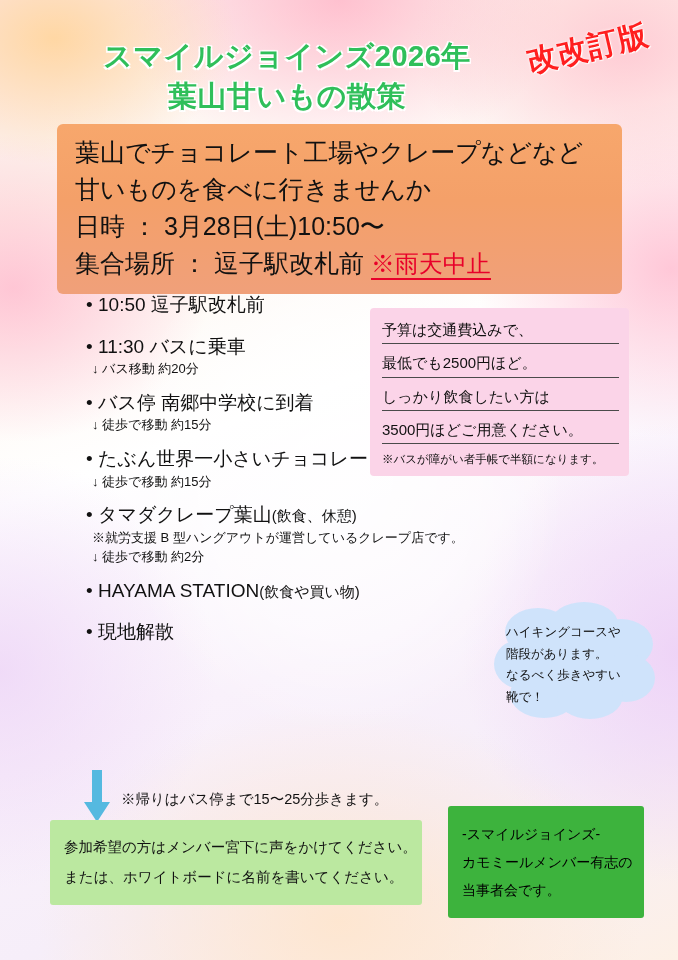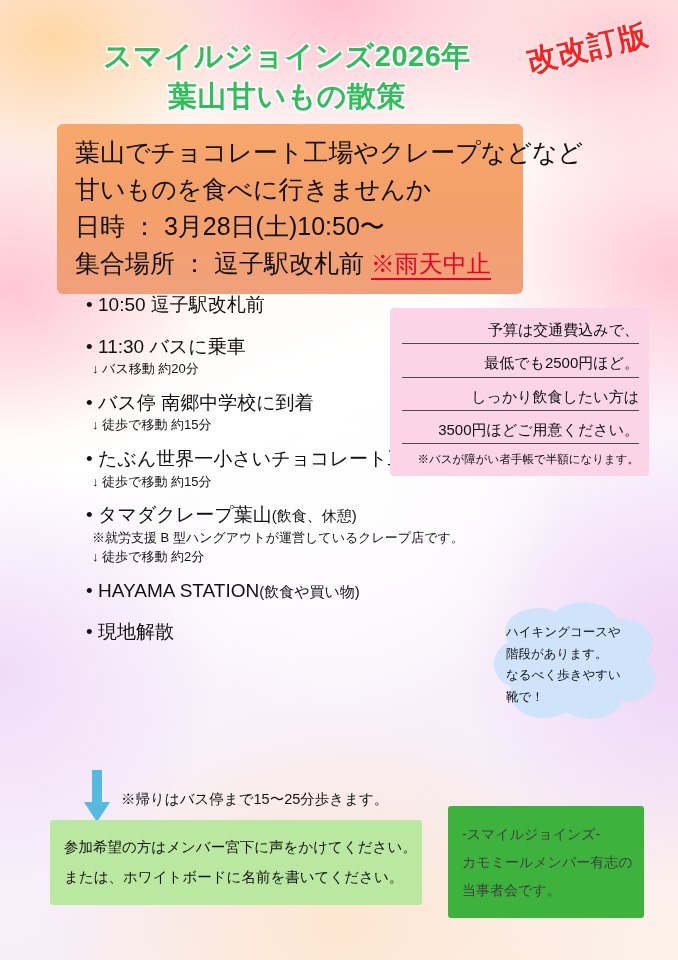--- a/index.html
+++ b/index.html
@@ -72,21 +72,21 @@
     transform: rotate(-13deg);
     letter-spacing: 1px;
     text-shadow: 0 0 3px #ffffff, 1px 1px 0 #ffffff;
   }
 
   
   .headline-box {
     position: absolute;
     left: 57px;
     top: 124px;
-    width: 466px;
+    width: 565px;
     padding: 10px 14px 12px 18px;
     box-sizing: border-box;
     border-radius: 6px;
     background: linear-gradient(180deg, #f7a76c 0%, #f4a069 45%, #f0a07a 100%);
   }
   .headline-line {
     font-size: 25px;
     line-height: 1.48;
     color: #111111;
     white-space: nowrap;
@@ -129,28 +129,27 @@
     line-height: 1.5;
     white-space: nowrap;
   }
   .paren-small { font-size: 15px; }
   .sp-1 { height: 14px; }
   .sp-2 { height: 9px; }
 
   
   .budget-box {
     position: absolute;
-    left: 390px;
+    left: 370px;
     top: 308px;
     width: 259px;
     padding: 10px 10px 9px 12px;
     box-sizing: border-box;
     border-radius: 4px;
     background: #fbd4e8;
-    text-align: right;
   }
   .budget-line {
     font-size: 15px;
     color: #111111;
     line-height: 1.55;
     border-bottom: 1px solid #4a4a4a;
     padding-bottom: 2px;
     margin-bottom: 7px;
     white-space: nowrap;
   }
@@ -226,21 +225,21 @@
     top: 806px;
     width: 196px;
     padding: 14px 10px 14px 14px;
     box-sizing: border-box;
     border-radius: 3px;
     background: #3db33d;
   }
   .group-line {
     font-size: 14px;
     line-height: 2.0;
-    color: #404040;
+    color: #000000;
     white-space: nowrap;
   }
 </style>
 </head>
 <body>
 
 <div class="poster">
   <div class="glow-white"></div>
 
   <div class="title-block">

